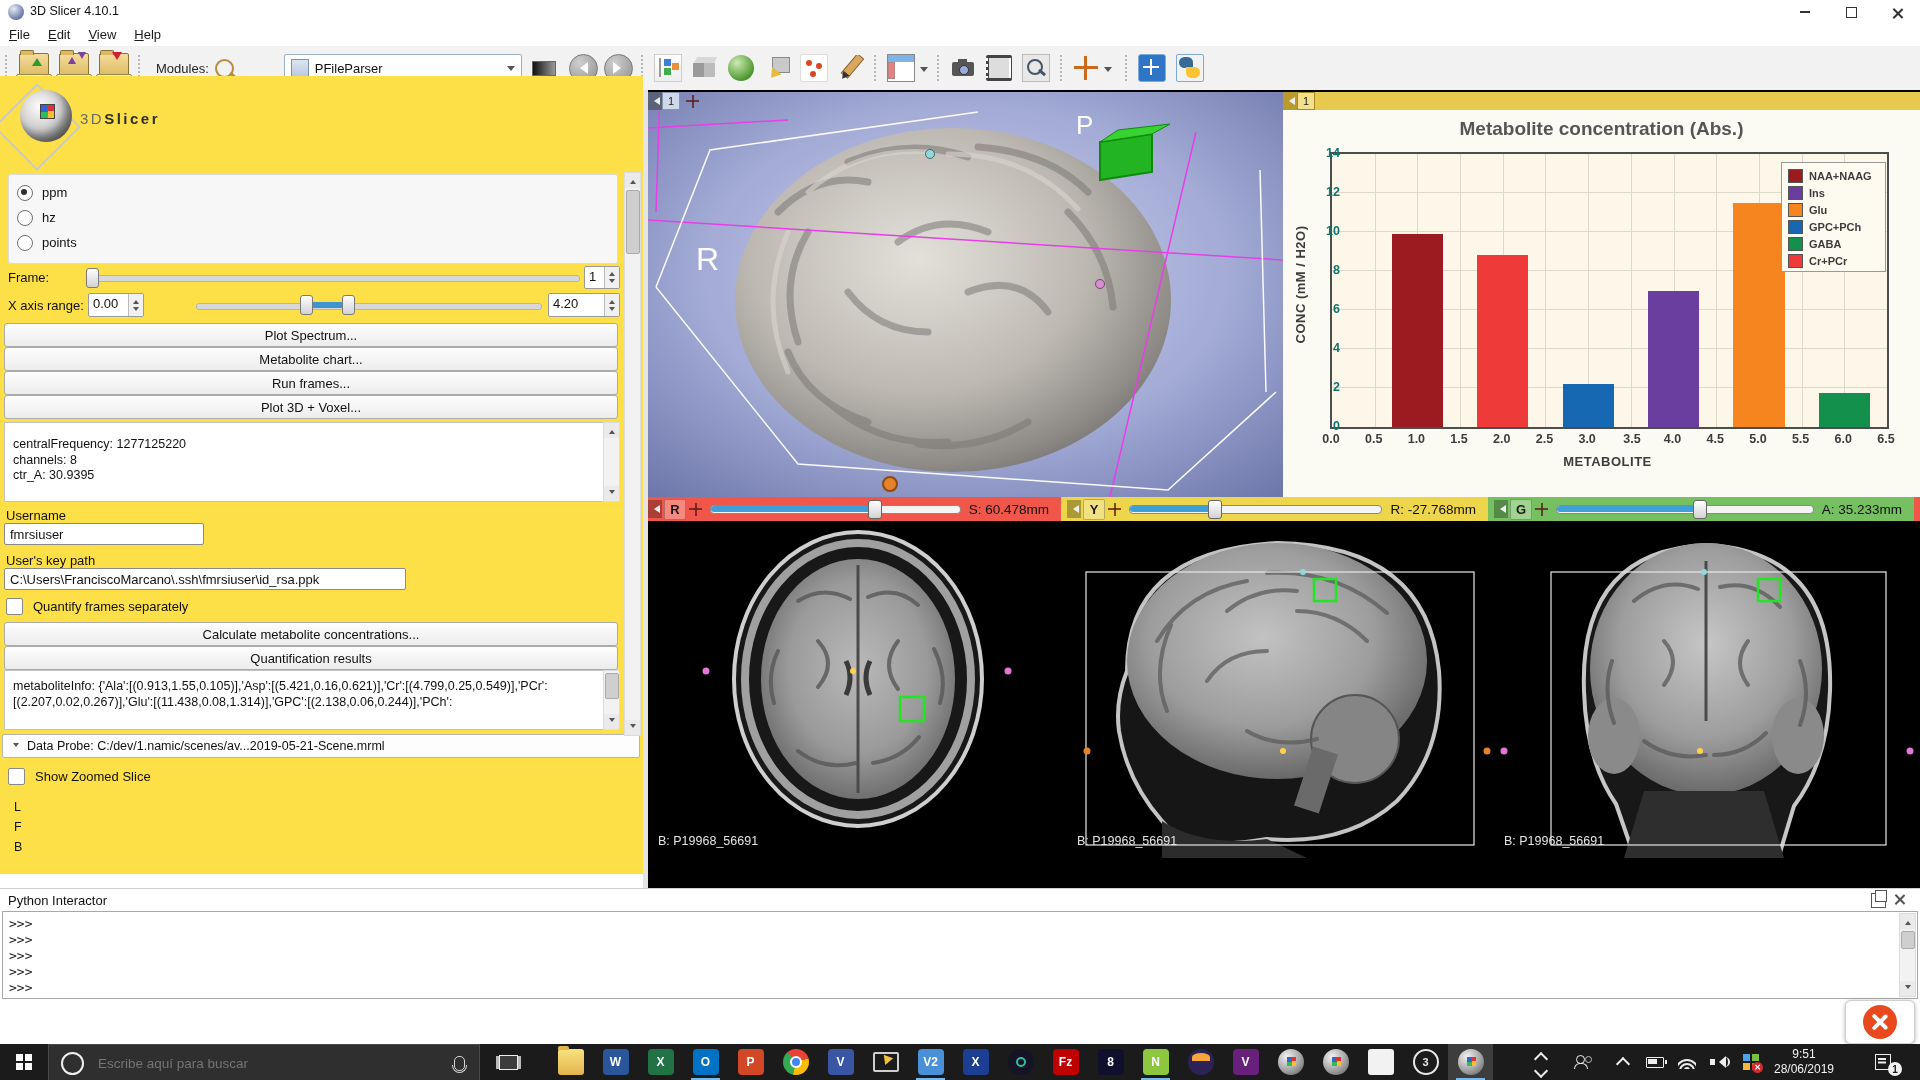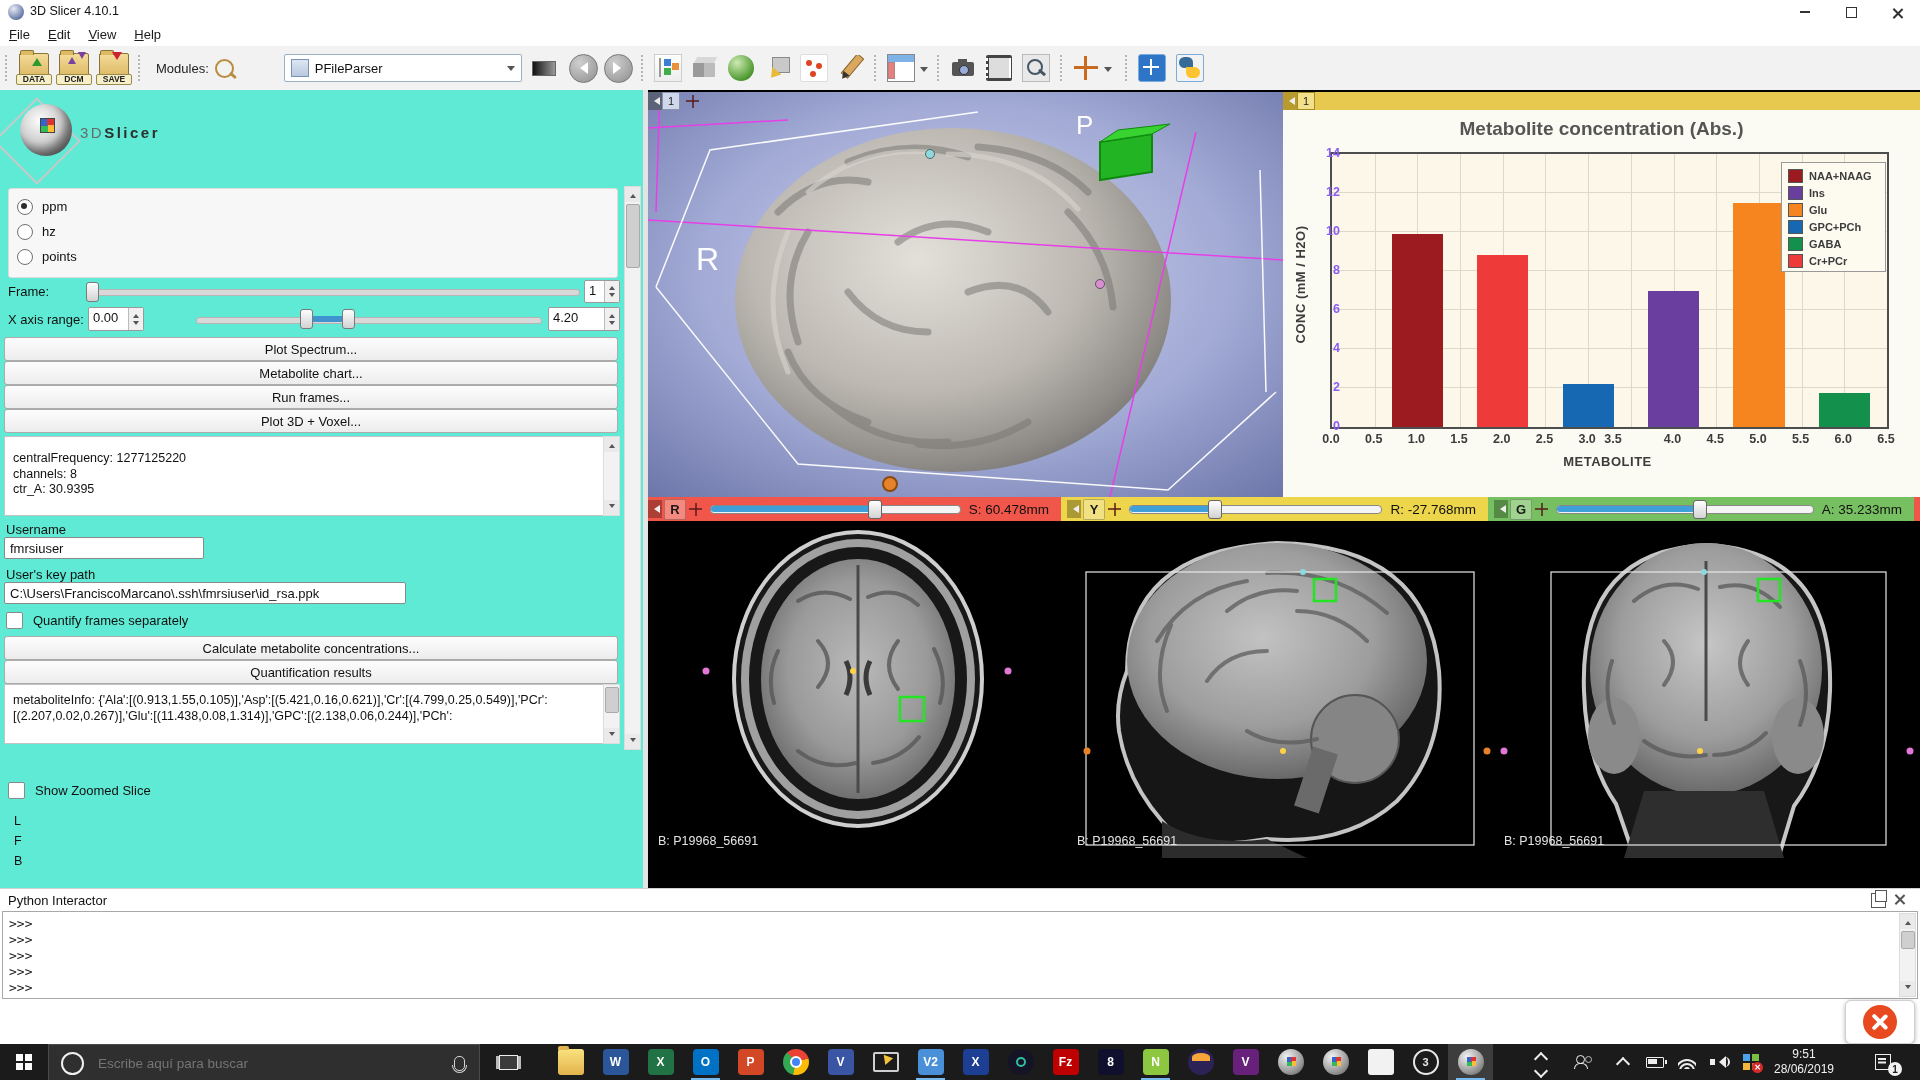--- a/index.html
+++ b/index.html
@@ -68,21 +68,21 @@
   .i-filmmag::before{content:"";position:absolute;left:4px;top:4px;width:12px;height:12px;border:2.5px solid #456;border-radius:50%;}
   .i-filmmag::after{content:"";position:absolute;left:15px;top:16px;width:8px;height:3px;background:#456;transform:rotate(40deg);}
   .i-crosshair::before{content:"";position:absolute;left:11px;top:1px;width:3px;height:24px;background:#c96a1f;}
   .i-crosshair::after{content:"";position:absolute;left:1px;top:11px;width:24px;height:3px;background:#c96a1f;}
   .i-ext{background:#2e75c8;border-radius:3px;}
   .i-ext::before{content:"";position:absolute;left:4px;top:4px;width:16px;height:16px;background:linear-gradient(#fff,#fff) 7px 0/2px 16px no-repeat,linear-gradient(#fff,#fff) 0 7px/16px 2px no-repeat;}
   .i-python{background:transparent;}
   .i-python::before{content:"";position:absolute;left:2px;top:2px;width:14px;height:11px;background:#366b98;border-radius:6px 6px 0 6px;}
   .i-python::after{content:"";position:absolute;left:9px;top:12px;width:14px;height:11px;background:#fec331;border-radius:0 6px 6px 6px;}
   
-  #left-panel{left:0;top:90px;width:643px;height:798px;background:#5eead4;}
+  #left-panel{left:0;top:76px;width:643px;height:798px;background:#fde047;}
   #splitter-v{left:643px;top:90px;width:5px;height:798px;background:#e4e4e4;}
   .logo-wrap{left:6px;top:12px;width:300px;height:70px;}
   .logo-ball{position:absolute;left:14px;top:2px;width:52px;height:52px;border-radius:50%;background:radial-gradient(circle at 38% 32%,#fdfdfd,#cfcfcf 45%,#6e6e6e 85%);box-shadow:inset -6px -6px 10px rgba(0,0,0,.35);}
   .logo-sq{position:absolute;left:34px;top:16px;width:13px;height:13px;background:conic-gradient(#d33 0 25%,#fb3 0 50%,#3b5 0 75%,#36c 0);border:1px solid #444;}
   .logo-tri{position:absolute;left:0px;top:8px;width:58px;height:58px;border:2px solid #c9c9c9;transform:rotate(45deg);}
   .logo-text{position:absolute;left:74px;top:22px;font-size:15px;letter-spacing:2.5px;color:#6a6a6a;}
   .logo-text b{color:#2e2e2e;}
   .groupbox{left:8px;top:98px;width:608px;height:88px;background:#f7f7f7;border:1px solid #dcdcdc;border-radius:3px;}
   .radio-row{display:flex;align-items:center;height:25px;padding-left:8px;}
   .radio{width:14px;height:14px;border-radius:50%;border:1px solid #707070;background:#fff;margin-right:9px;position:relative;}
@@ -116,21 +116,21 @@
   .pin .tri-l2{width:0;height:0;border:4px solid transparent;border-right:6px solid #eee;}
   .badge{height:16px;min-width:16px;display:flex;align-items:center;justify-content:center;font-size:11px;color:#222;border:1px solid #8a93ad;}
   #chartview{left:635px;top:2px;width:637px;height:405px;background:#fbfbf3;overflow:hidden;}
   #chart-strip{position:absolute;left:0;top:0;width:637px;height:18px;background:#e7c94f;}
   #chart-title{position:absolute;left:0;top:26px;width:637px;text-align:center;font-size:19px;font-weight:bold;color:#555;}
   #plot{position:absolute;left:47px;top:60px;width:555px;height:273px;background:#fcf7e8;border:2px solid #4d4d4d;}
   .gridv{position:absolute;top:0;width:1px;height:100%;background:#ddd9c9;}
   .gridh{position:absolute;left:0;height:1px;width:100%;background:#ddd9c9;}
   .cbar{position:absolute;bottom:0;}
   .xtick{position:absolute;top:340px;font-size:12.5px;font-weight:bold;color:#3c3c3c;transform:translateX(-50%);}
-  .ytick{position:absolute;right:580px;font-size:12.5px;font-weight:bold;color:#8b5cf6;transform:translateY(-50%);}
+  .ytick{position:absolute;right:580px;font-size:12.5px;font-weight:bold;color:#0f766e;transform:translateY(-50%);}
   #xlabel{position:absolute;left:47px;top:362px;width:555px;text-align:center;font-size:13px;font-weight:bold;color:#3c3c3c;letter-spacing:.5px;}
   #ylabel{position:absolute;left:-48px;top:185px;width:130px;text-align:center;font-size:13px;font-weight:bold;color:#3c3c3c;transform:rotate(-90deg);letter-spacing:.5px;}
   #legend{position:absolute;left:498px;top:70px;width:97px;background:#fdfbf0;border:1.5px solid #999;padding:4px 0 2px 6px;}
   .lrow{display:flex;align-items:center;height:17px;}
   .lsw{width:13px;height:12px;border:1px solid #555;margin-right:6px;}
   .llab{font-size:11px;font-weight:bold;color:#3c3c3c;}
   
   .slice-view{position:absolute;top:407px;height:361px;background:#000;}
   .sl-head{position:absolute;left:0;top:0;width:100%;height:24px;display:flex;align-items:center;}
   .sl-letter{width:20px;height:19px;margin:0 3px 0 2px;background:rgba(255,255,255,.3);border:1px solid rgba(0,0,0,.25);border-radius:2px;font-size:13px;font-weight:bold;color:#1a1a1a;display:flex;align-items:center;justify-content:center;}
@@ -399,20 +399,24 @@
           <div class="infoline">[(2.207,0.02,0.267)],'Glu':[(11.438,0.08,1.314)],'GPC':[(2.138,0.06,0.244)],'PCh':</div>
         </div>
     </div>
     <div class="abs sb" style="left:603px;top:594px;width:15px;height:58px;">
       <div class="sbthumb" style="top:2px;height:24px;"></div>
       <div class="sbbtn" style="bottom:0;">
           <i class="td"></i>
         </div>
     </div>
 
+    <div class="abs dataprobe">
+      <div class="td" style="margin:0 8px 0 10px;"></div>
+      <span>Data Probe: C:/dev/1.namic/scenes/av...2019-05-21-Scene.mrml</span>
+    </div>
 
     <div class="abs flexc" style="left:8px;top:692px;">
       <div class="chk"></div>
       <span class="plabel" style="position:static;margin-left:10px;">Show Zoomed Slice</span>
     </div>
     <div id="lfb"></div>
 
     <div class="abs sb" style="left:624px;top:96px;width:15px;height:562px;">
       <div class="sbbtn" style="top:0;">
           <i class="tu"></i>
@@ -516,21 +520,21 @@
           <div class="ytick" style="top: 61px;">14</div>
         </div>
         <div id="xticks">
           <div class="xtick" style="left: 48px;">0.0</div>
           <div class="xtick" style="left: 90.6923px;">0.5</div>
           <div class="xtick" style="left: 133.385px;">1.0</div>
           <div class="xtick" style="left: 176.077px;">1.5</div>
           <div class="xtick" style="left: 218.769px;">2.0</div>
           <div class="xtick" style="left: 261.462px;">2.5</div>
           <div class="xtick" style="left: 304.154px;">3.0</div>
-          <div class="xtick" style="left: 330px;">3.5</div>
+          <div class="xtick" style="left: 349px;">3.5</div>
           <div class="xtick" style="left: 389.538px;">4.0</div>
           <div class="xtick" style="left: 432.231px;">4.5</div>
           <div class="xtick" style="left: 474.923px;">5.0</div>
           <div class="xtick" style="left: 517.615px;">5.5</div>
           <div class="xtick" style="left: 560.308px;">6.0</div>
           <div class="xtick" style="left: 603px;">6.5</div>
         </div>
       <div id="xlabel">METABOLITE</div>
       <div id="legend">
           <div class="lrow">

